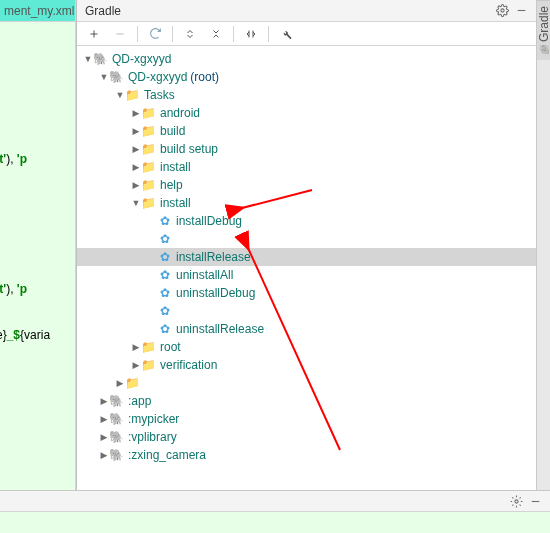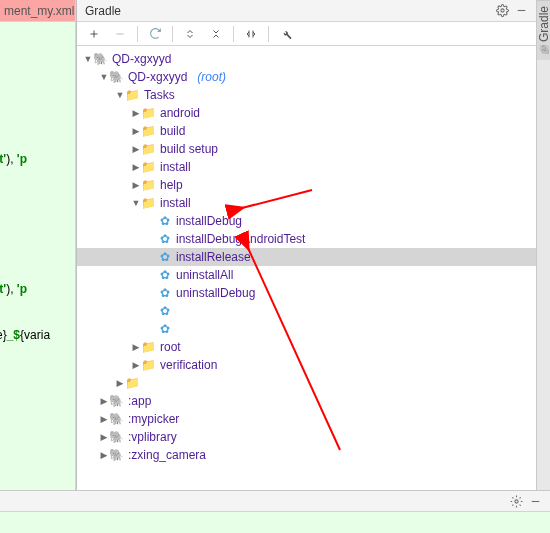--- a/index.html
+++ b/index.html
@@ -1,18 +1,18 @@
 <!DOCTYPE html>
 <html><head>
 <meta charset="utf-8">
 <style>
 * { margin: 0; padding: 0; box-sizing: border-box; font-family: "Segoe UI", Arial, sans-serif; font-size: 12px; }
 body { width: 550px; height: 533px; background: #fff; position: relative; overflow: hidden; }
 
-.editor-pane { position: absolute; left: 0; top: 0; width: 76px; height: 490px; background: #fca5a5; border-right: 1px solid #d4d4d4; }
+.editor-pane { position: absolute; left: 0; top: 0; width: 76px; height: 490px; background: #5eead4; border-right: 1px solid #d4d4d4; }
 .editor-tab { height: 22px; border-bottom: 1px solid #d4d4d4; display: flex; align-items: center; padding: 0 4px; color: #555; white-space: nowrap; overflow: hidden; }
 .editor-body { background: #e6ffe6; height: 468px; position: relative; color: #333; }
 .code-line { position: absolute; white-space: nowrap; font-family: Consolas, monospace; }
 .code-line .str { color: #008000; font-weight: bold; }
 .code-line .plain { color: #000; }
 
 .gradle-panel { position: absolute; left: 76px; top: 0; right: 14px; bottom: 43px; background: #fff; border-left: 1px solid #bfbfbf; display: flex; flex-direction: column; }
 .panel-header { height: 22px; border-bottom: 1px solid #d4d4d4; display: flex; align-items: center; padding: 0 8px; background: #f4f4f4; }
 .panel-header .title { flex: 1; color: #333; }
 .gear-icon, .hide-icon { color: #6e6e6e; margin-left: 6px; cursor: pointer; display: inline-flex; }
@@ -20,22 +20,22 @@
 .toolbar { height: 24px; border-bottom: 1px solid #d4d4d4; display: flex; align-items: center; padding: 0 6px; gap: 4px; }
 .tb-btn { width: 22px; height: 20px; display: inline-flex; align-items: center; justify-content: center; color: #555; cursor: pointer; }
 .tb-sep { width: 1px; height: 16px; background: #d4d4d4; margin: 0 2px; }
 
 .tree { flex: 1; overflow: hidden; padding-top: 4px; position: relative; }
 .tree-row { height: 18px; display: flex; align-items: center; white-space: nowrap; color: #333; cursor: pointer; }
 .tree-row.selected { background: #d5d5d5; }
 .tree-row .arrow { width: 10px; display: inline-flex; justify-content: center; color: #6e6e6e; font-size: 9px; }
 .tree-row .arrow.none { visibility: hidden; }
 .tree-row .icon { width: 16px; display: inline-flex; justify-content: center; margin-right: 3px; }
-.tree-row .label { color: #4c1d95; }
-.tree-row .suffix { color: #3b82f6; margin-left: 10px; font-style: italic; }
+.tree-row .label { color: #0f766e; }
+.tree-row .suffix { color: #0c4a6e; margin-left: 3px; }
 
 .elephant { color: #9aa8b0; }
 .folder { color: #7aa7c7; }
 .gear-task { color: #4aa3df; }
 
 .side-tab { position: absolute; right: 0; top: 0; width: 14px; height: 490px; background: #e8e8e8; border-left: 1px solid #c8c8c8; }
 .side-tab-label { writing-mode: vertical-rl; transform: rotate(180deg); font-size: 11px; color: #555; padding: 6px 0; background: #d9d9d9; border-bottom: 1px solid #c8c8c8; display: flex; align-items: center; justify-content: center; height: 60px; }
 
 .bottom-panel { position: absolute; left: 0; right: 0; bottom: 0; height: 43px; background: #fff; border-top: 1px solid #c8c8c8; }
 .bottom-header { height: 21px; background: #f4f4f4; border-bottom: 1px solid #d4d4d4; display: flex; align-items: center; justify-content: flex-end; padding: 0 8px; }
@@ -173,21 +173,20 @@
       <span class="label">install</span>
     </div>
     <div class="tree-row" style="padding-left:70px">
       <span class="arrow none">▶</span>
         <span class="icon gear-task">✿</span>
       <span class="label">installDebug</span>
     </div>
     <div class="tree-row" style="padding-left:70px">
       <span class="arrow none">▶</span>
         <span class="icon gear-task">✿</span>
-      <span class="label">installDebugAndroidTest</span>
     </div>
     <div class="tree-row selected" style="padding-left:70px">
       <span class="arrow none">▶</span>
         <span class="icon gear-task">✿</span>
       <span class="label">installRelease</span>
     </div>
     <div class="tree-row" style="padding-left:70px">
       <span class="arrow none">▶</span>
         <span class="icon gear-task">✿</span>
       <span class="label">uninstallAll</span>
@@ -197,20 +196,21 @@
         <span class="icon gear-task">✿</span>
       <span class="label">uninstallDebug</span>
     </div>
     <div class="tree-row" style="padding-left:70px">
       <span class="arrow none">▶</span>
         <span class="icon gear-task">✿</span>
     </div>
     <div class="tree-row" style="padding-left:70px">
       <span class="arrow none">▶</span>
         <span class="icon gear-task">✿</span>
+      <span class="label">uninstallRelease</span>
     </div>
     <div class="tree-row" style="padding-left:54px">
       <span class="arrow">▶</span>
         <span class="icon folder">📁</span>
       <span class="label">root</span>
     </div>
     <div class="tree-row" style="padding-left:54px">
       <span class="arrow">▶</span>
         <span class="icon folder">📁</span>
       <span class="label">verification</span>

